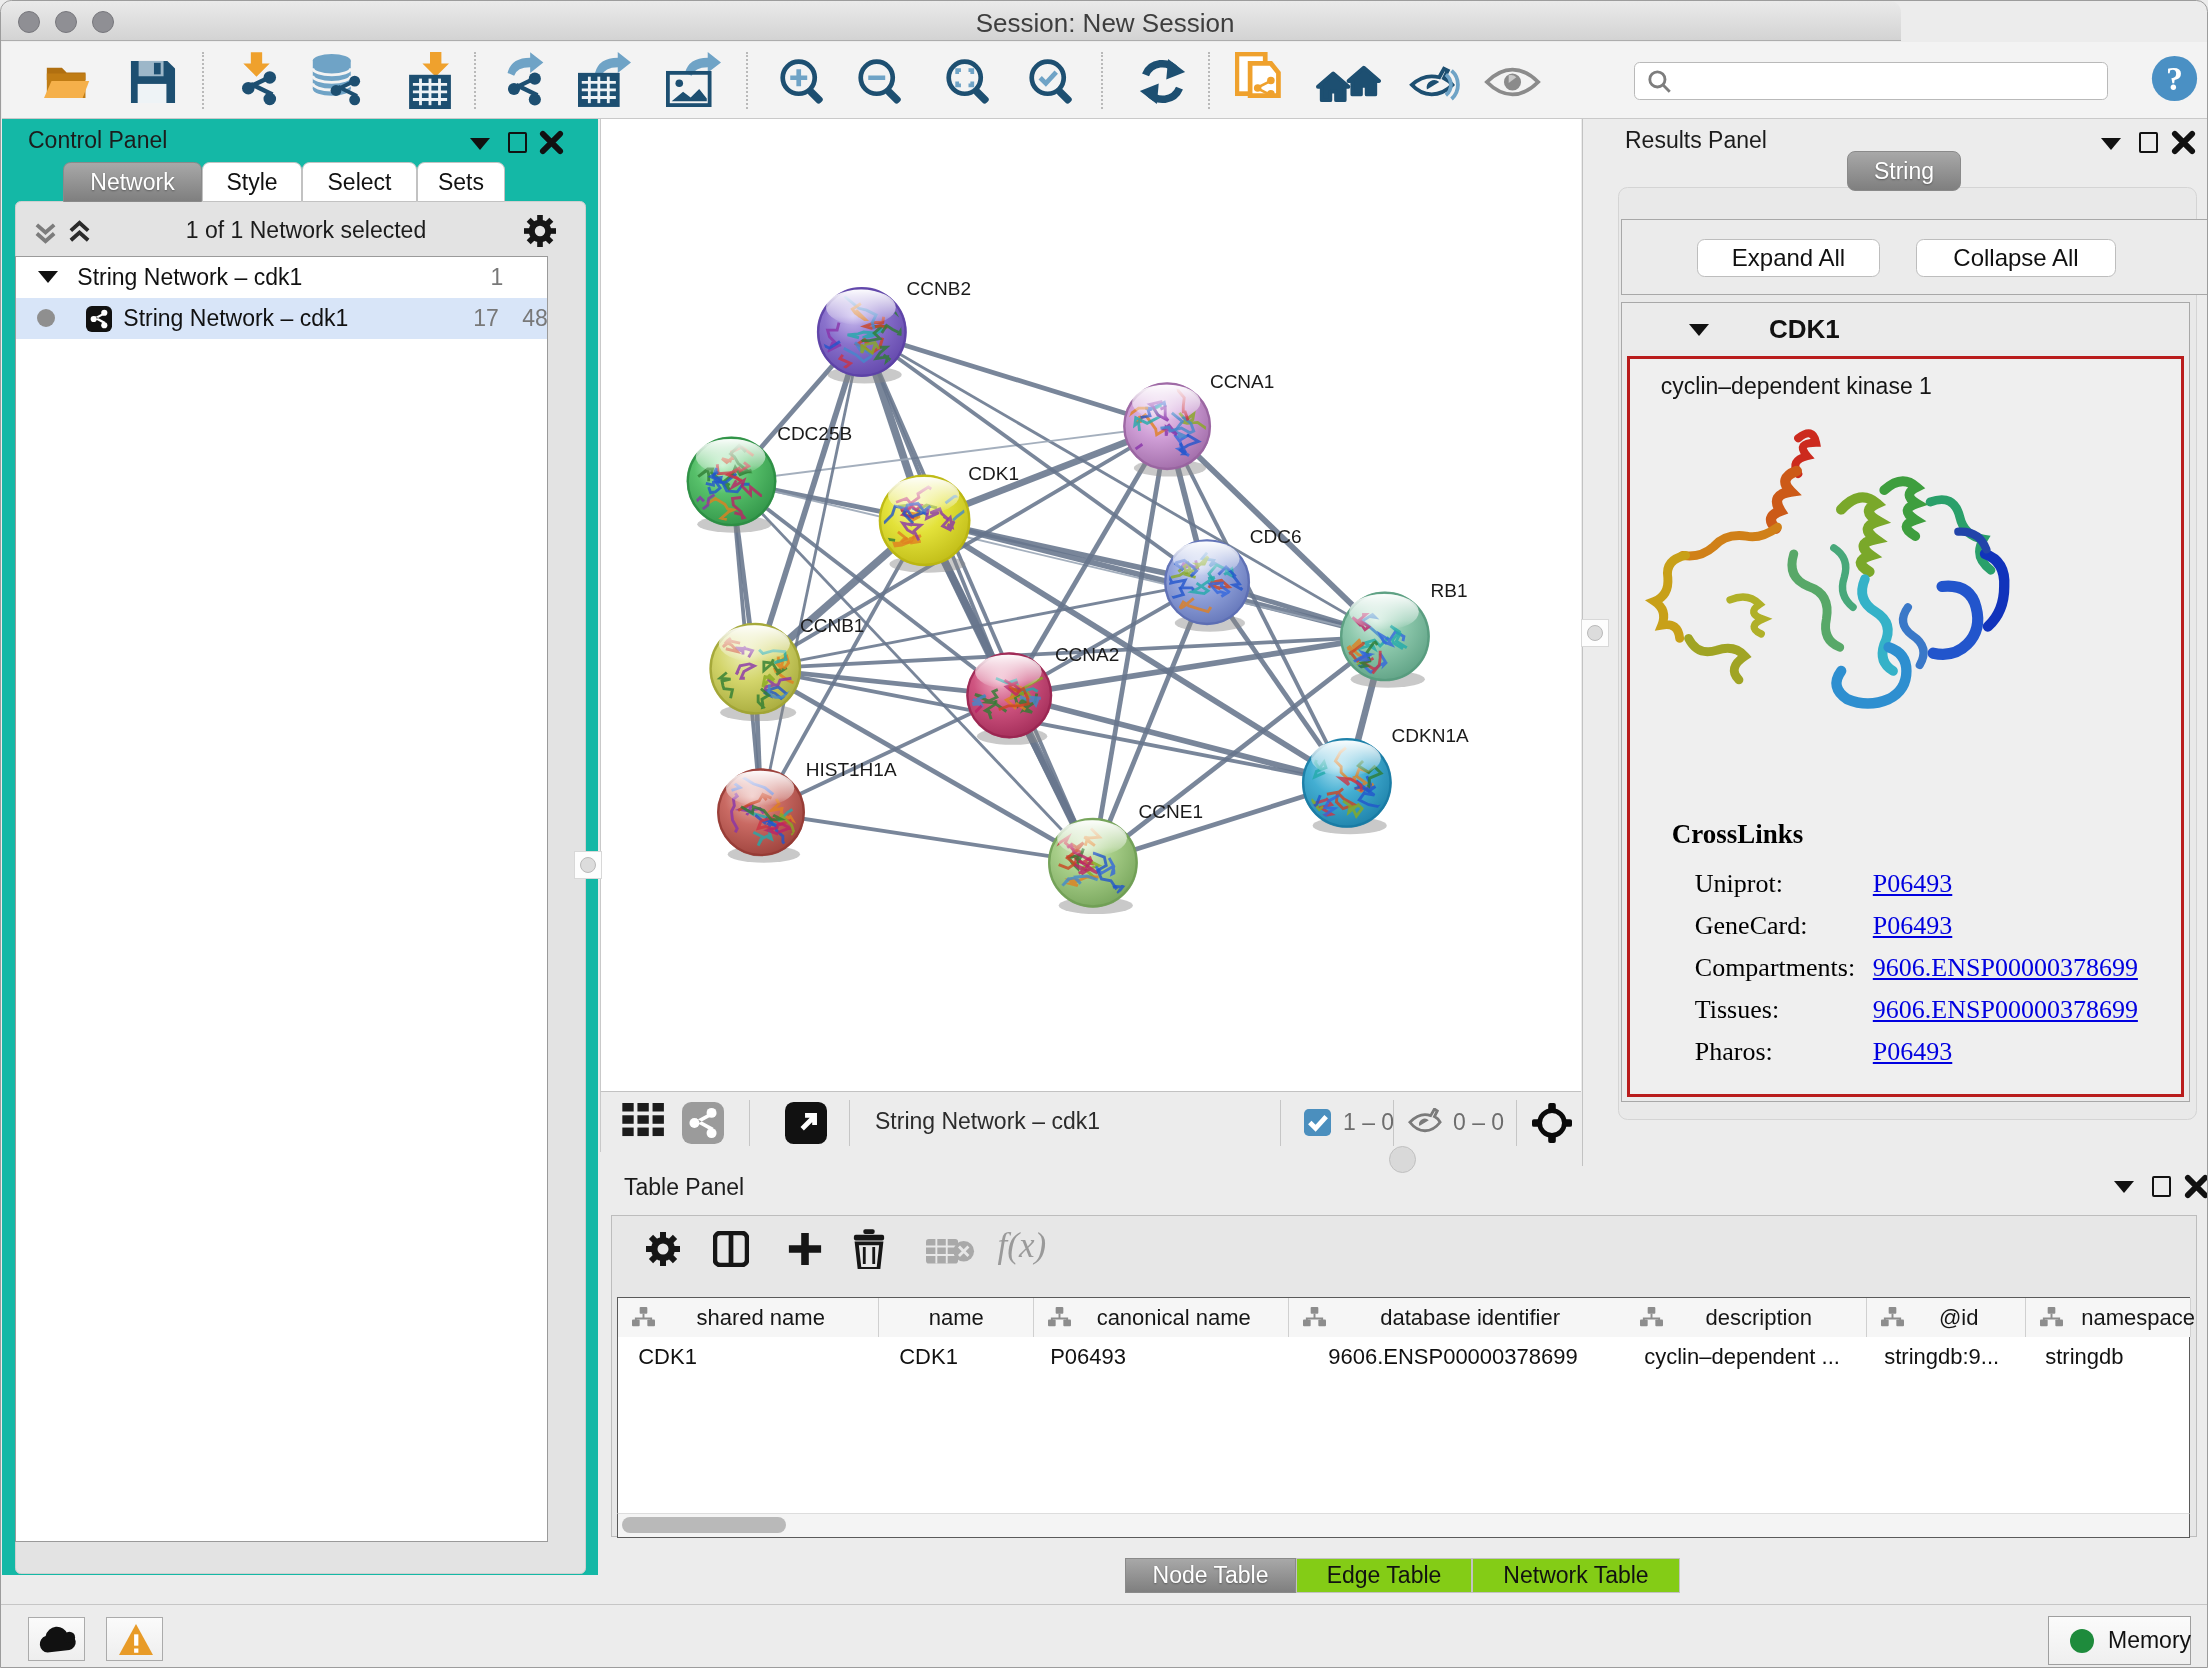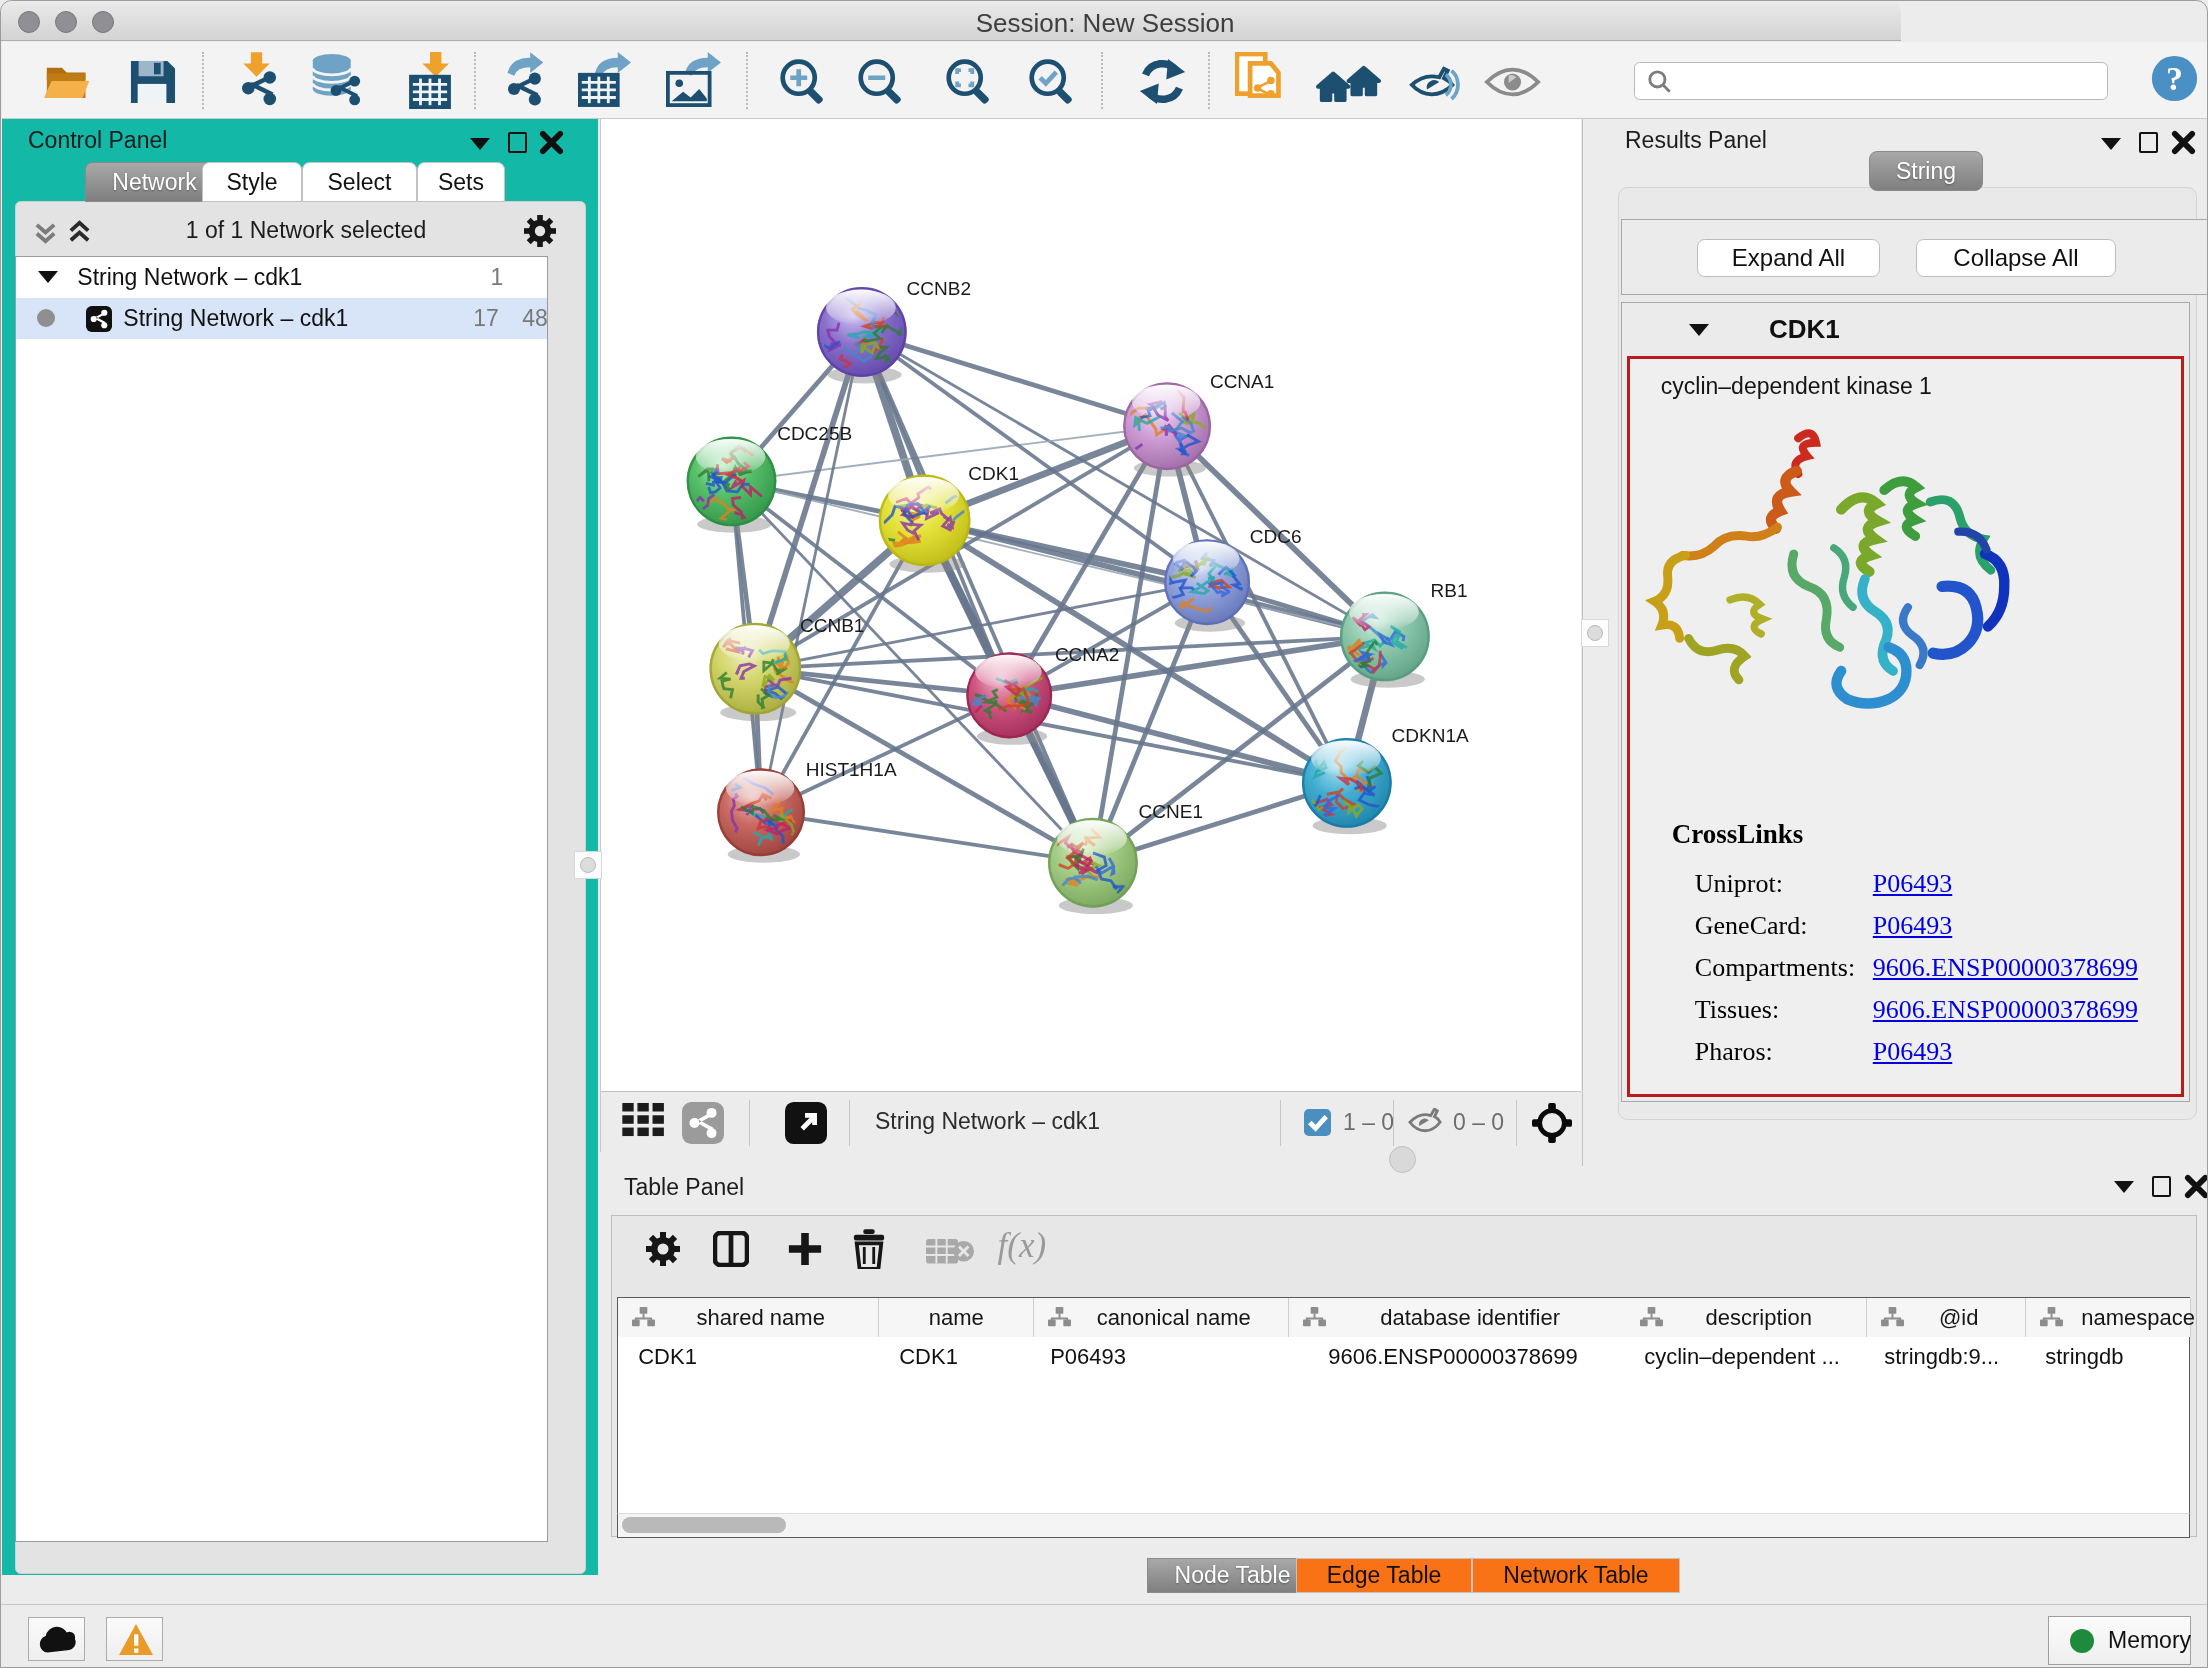--- a/index.html
+++ b/index.html
@@ -13,21 +13,21 @@
 #toolbar { position:absolute; left:1px; top:41px; width:2207px; height:77px; background:#f3f3f3; border-bottom:1px solid #c9c9c9; }
 .tsep { position:absolute; top:9.5px; height:57px; width:0; border-left:2.9px dotted #b9b9b9; }
 .ticon { position:absolute; top:13.3px; }
 #searchbox { position:absolute; left:1632px; top:20px; width:474px; height:38px; background:#fff; border:1px solid #b9b9b9; border-radius:5.7px; }
 
 .ptitle { font-size:23px; color:#1c1c1c; }
 
 #cpanel { position:absolute; left:1px; top:118px; width:596px; height:1456px; background:#14b8a6; }
 #cp-tabs { position:absolute; top:43px; left:61px; height:40px; }
 .tab { position:absolute; top:0; height:40px; border:1px solid #c2c2c2; background:#fff; color:#111; font-size:23px; text-align:center; line-height:38px; border-radius:7.6px 7.6px 0 0; }
-.tabsel { background:linear-gradient(#a8a8a8,#7f7f7f); color:#fff; border-color:#8a8a8a; text-shadow:0 1px 1.9px rgba(0,0,0,.35);margin-left:22px; }
+.tabsel { background:linear-gradient(#a8a8a8,#7f7f7f); color:#fff; border-color:#8a8a8a; text-shadow:0 1px 1.9px rgba(0,0,0,.35); }
 #cp-body { position:absolute; left:13.3px; top:82px; width:571px; height:1373px; background:#e3e3e3; border:1px solid #cfcfcf; border-radius:5.7px; }
 #cp-list { position:absolute; left:13.3px; top:137px; width:533px; height:1286px; background:#fff; border:1px solid #9a9a9a; }
 
 #canvas { position:absolute; left:599px; top:118px; width:981px; height:972px; background:#fff; border-left:1px solid #c9c9c9; }
 #netstatus { position:absolute; left:599px; top:1090px; width:981px; height:61px; background:#ececec; border-top:1px solid #c2c2c2; border-left:1px solid #c9c9c9; }
 .ssep { position:absolute; top:7.6px; height:46px; width:0; border-left:1px solid #c6c6c6; }
 
 #rpanel { position:absolute; left:1581px; top:118px; width:627px; height:1047px; background:#ececec; border-left:1px solid #c2c2c2; }
 #rp-tabbox { position:absolute; left:35px; top:68px; width:579px; height:933px; background:#e9e9e9; border:1px solid #d4d4d4; border-radius:9.5px; }
 #rp-expbox { position:absolute; left:38px; top:100px; width:613px; height:76px; background:#ebebeb; border:1px solid #a8a8a8; }
@@ -36,21 +36,21 @@
 #rp-content { position:absolute; left:4.8px; top:53px; width:557px; height:741px; background:#efefef; border:3px solid #b91c1c; }
 .serif { font-family:"Liberation Serif",serif; }
 .link { color:#0000e0; text-decoration:underline; }
 
 #tpanel { position:absolute; left:599px; top:1165px; width:1608px; height:409px; background:#ececec; }
 #tp-box { position:absolute; left:10.5px; top:49px; width:1586px; height:322px; background:#e7e7e7; border:1px solid #bdbdbd; }
 #tp-table { position:absolute; left:5.7px; top:81px; width:1573px; height:217px; background:#fff; border:1px solid #5a5a5a; border-bottom:none; }
 .th { position:absolute; top:0; height:39px; background:#f6f6f6; border-right:1px solid #d0d0d0; font-size:22px; color:#161616; }
 .td { position:absolute; top:39px; height:44px; font-size:22px; color:#111; }
 #tp-scroll { position:absolute; left:5.7px; top:297px; width:1573px; height:25px; background:#f4f4f4; border:1px solid #5a5a5a; border-top:1px solid #ddd; }
-.btab { position:absolute; top:0; height:35px; border:1px solid #c2c2c2; background:#f97316; color:#111; font-size:23px; text-align:center; line-height:33px; }
+.btab { position:absolute; top:0; height:35px; border:1px solid #c2c2c2; background:#84cc16; color:#111; font-size:23px; text-align:center; line-height:33px; }
 .btab.tabsel { background:linear-gradient(#a8a8a8,#7f7f7f); color:#fff; border-color:#8a8a8a; }
 
 #bottombar { position:absolute; left:0; top:1603px; width:2208px; height:66px; background:#ececec; border-top:1px solid #c6c6c6; }
 .bbtn { position:absolute; top:12.4px; width:57px; height:44px; background:linear-gradient(#fbfbfb,#eee); border:1px solid #ababab; }
 #membtn { position:absolute; left:2047px; top:10.5px; width:143px; height:49px; background:linear-gradient(#fbfbfb,#efefef); border:1px solid #9f9f9f; font-size:23px; color:#111; }
 </style>
 </head>
 <body>
 <div id="win">
   <div id="titlebar">

